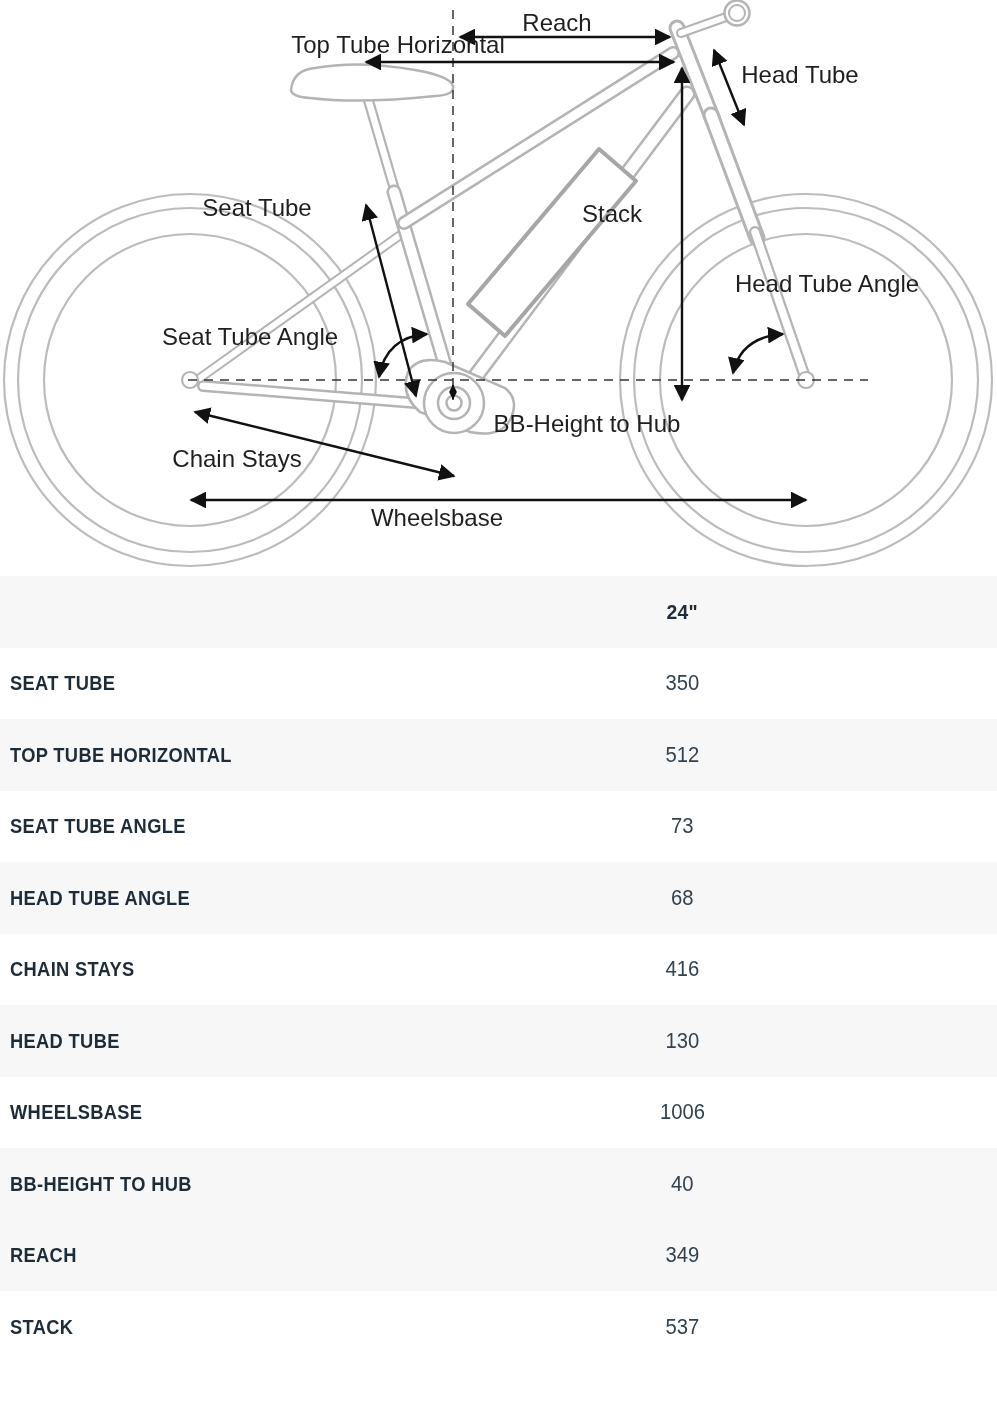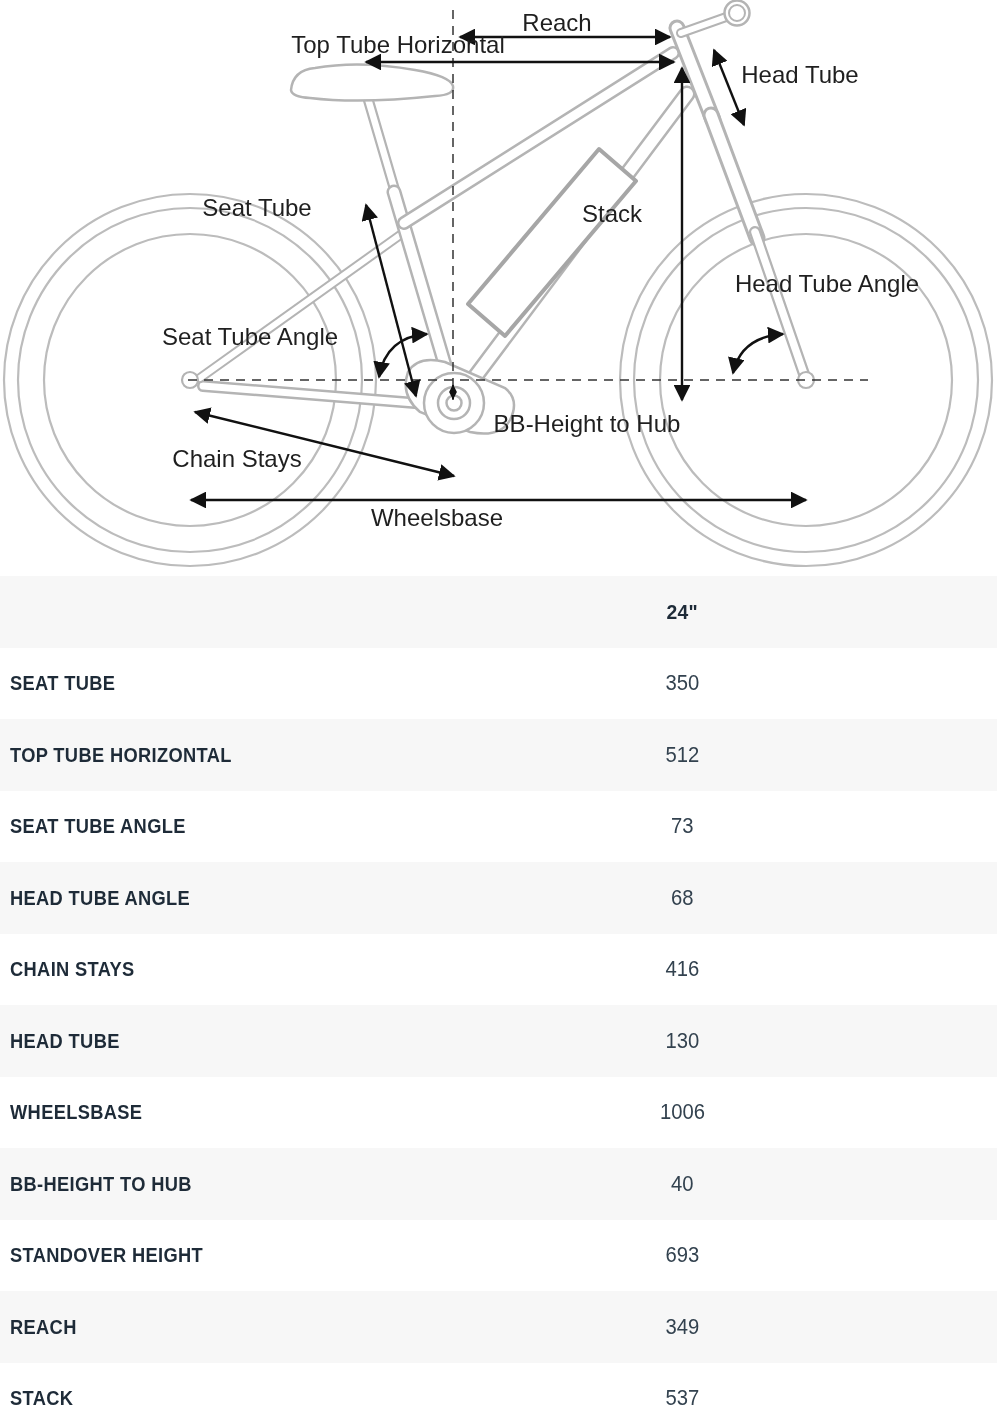--- a/index.html
+++ b/index.html
@@ -196,26 +196,20 @@
     <div class="tvalue">
         <span class="cond">1006</span>
       </div>
   </div>
   <div class="trow alt">
     <div class="tlabel"><span class="cond">BB-HEIGHT TO HUB</span></div>
     <div class="tvalue">
         <span class="cond">40</span>
       </div>
   </div>
-  <div class="trow">
-    <div class="tlabel"><span class="cond">STANDOVER HEIGHT</span></div>
-    <div class="tvalue">
-        <span class="cond">693</span>
-      </div>
-  </div>
   <div class="trow alt">
     <div class="tlabel"><span class="cond">REACH</span></div>
     <div class="tvalue">
         <span class="cond">349</span>
       </div>
   </div>
   <div class="trow">
     <div class="tlabel"><span class="cond">STACK</span></div>
     <div class="tvalue">
         <span class="cond">537</span>

